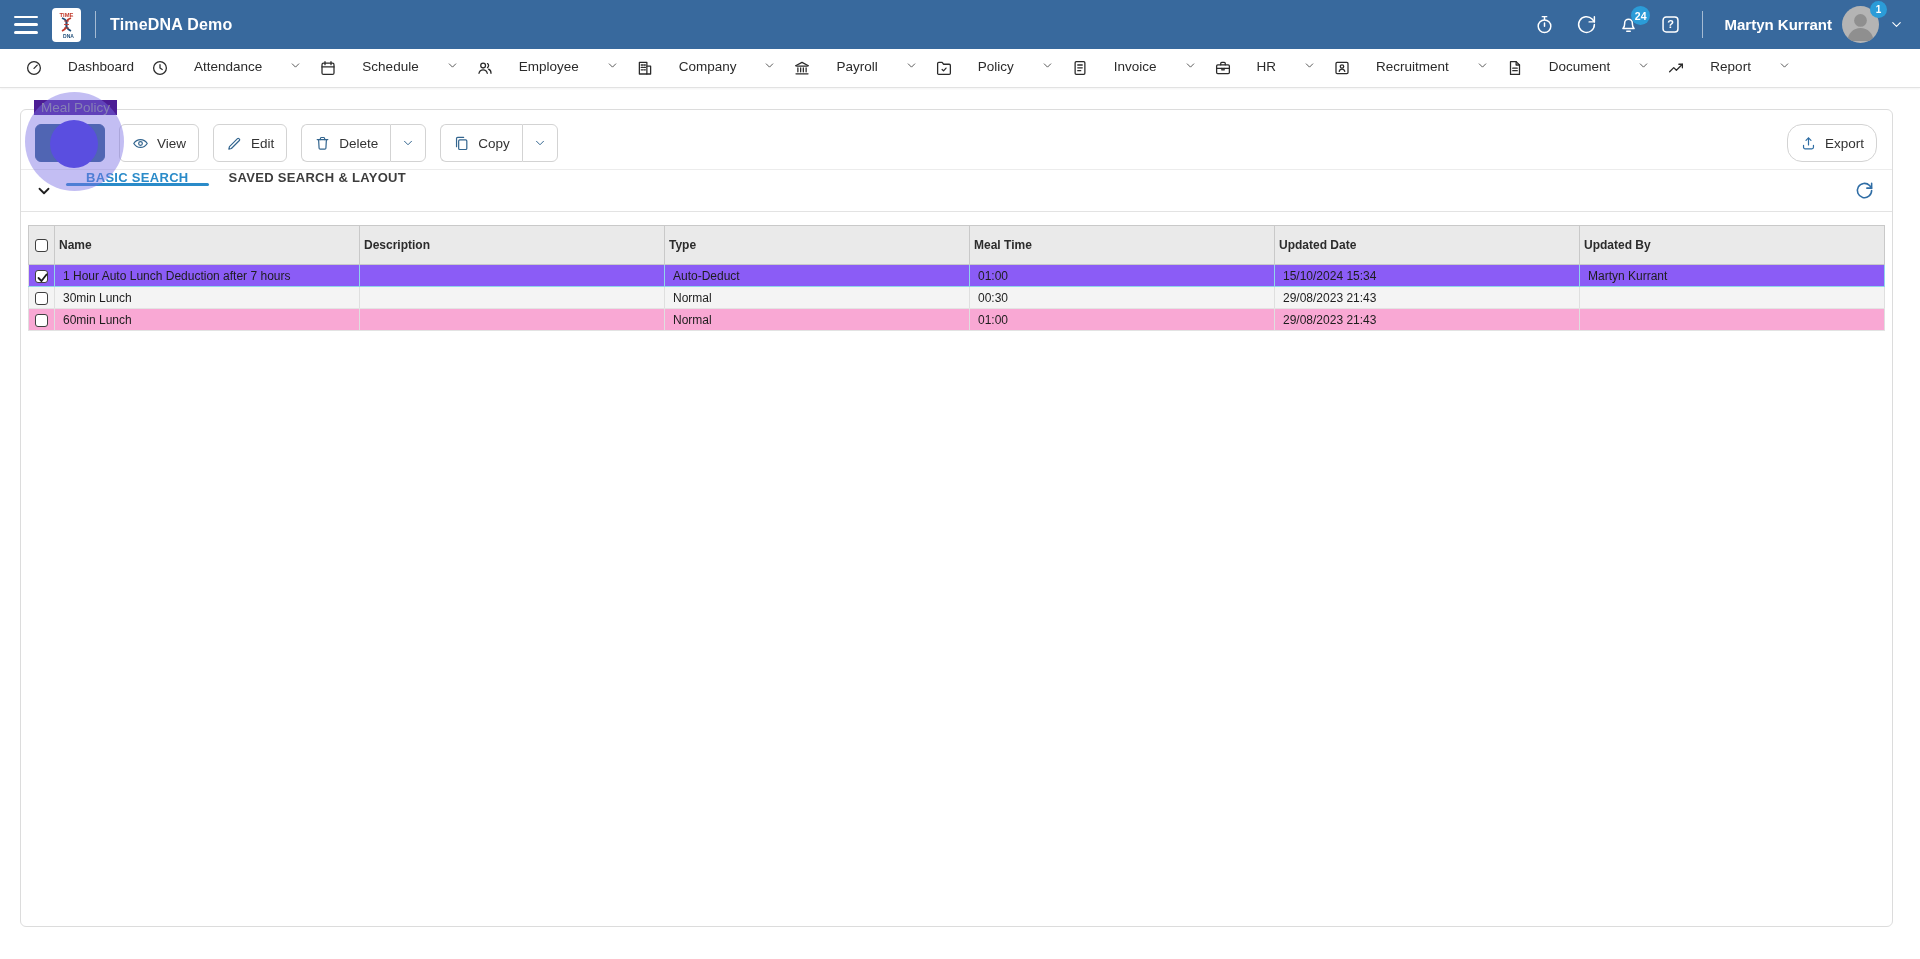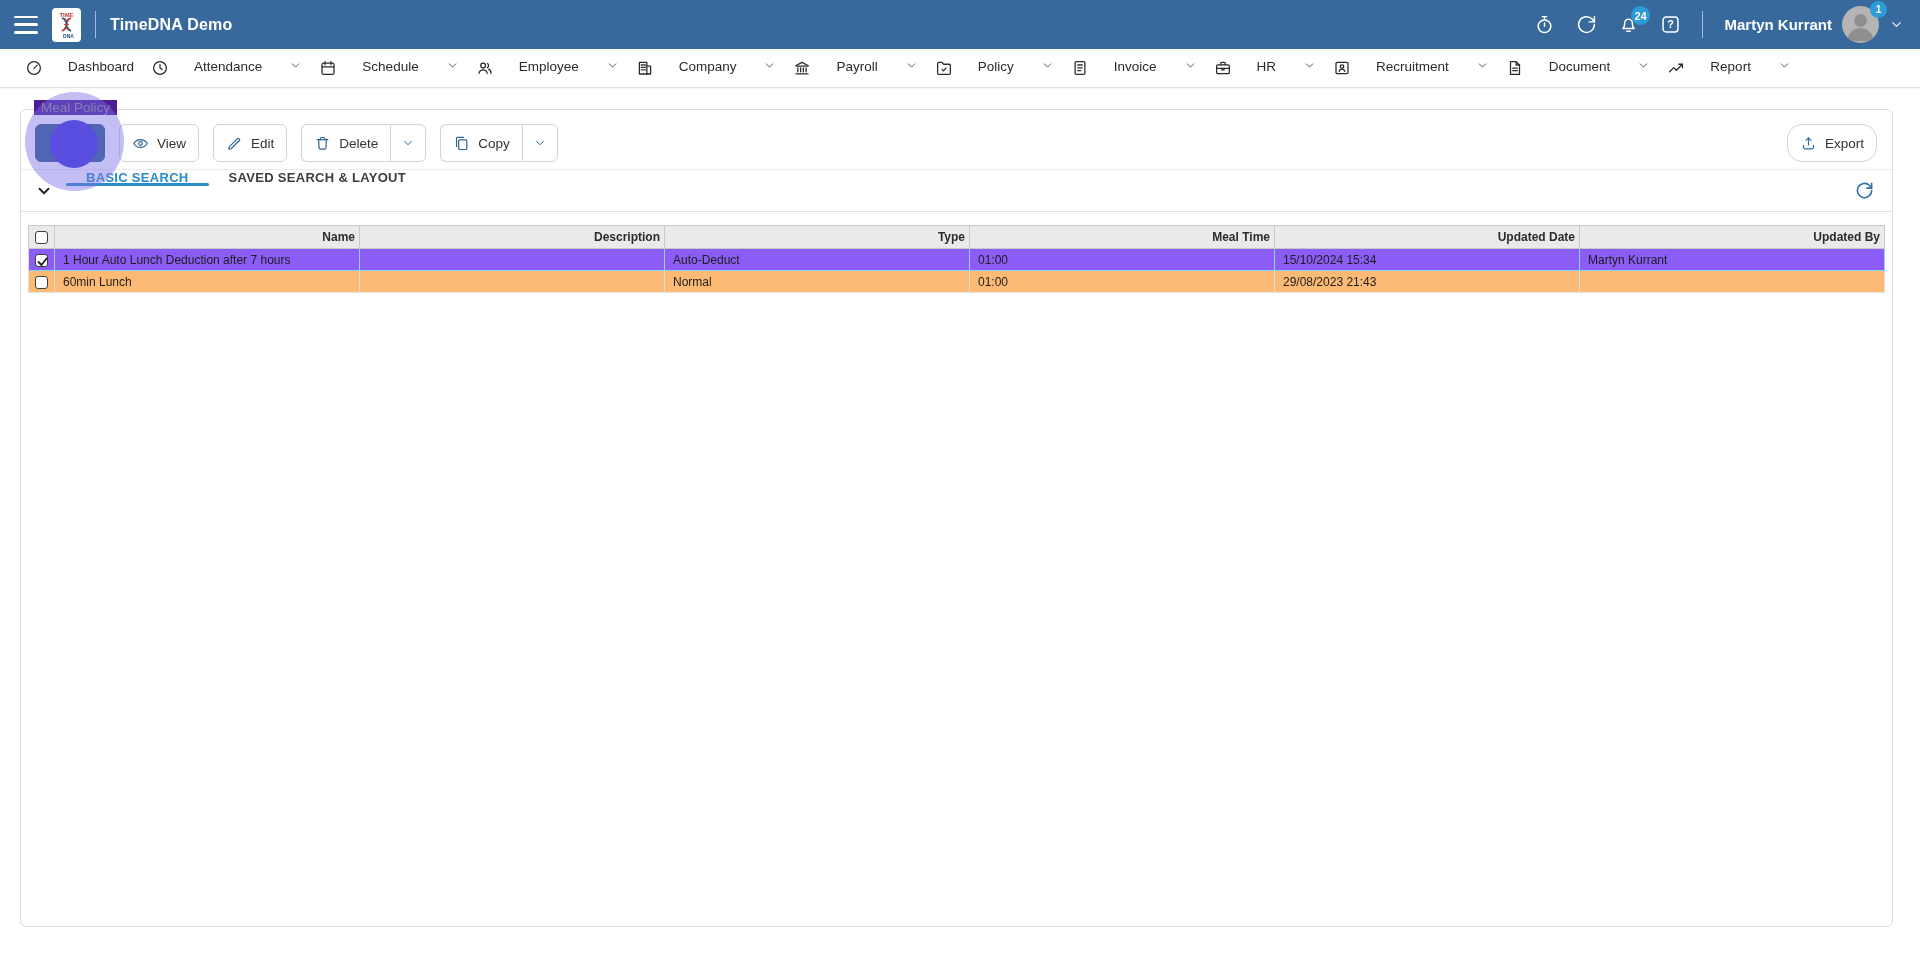--- a/index.html
+++ b/index.html
@@ -93,25 +93,25 @@
   .tab.active::after { content:""; position:absolute; left:0; right:0; bottom:-1px; height:3px; background:#2a8bc9; border-radius:2px; }
   .grid-refresh { align-self:center; margin-left:auto; width:22px; height:22px; color:#2f6da5; cursor:pointer; background:none; border:none; display:flex; align-items:center; }
   .grid-refresh svg { width:19px; height:19px; stroke-width:2; }
 
   
   .status-line { margin:22px 0 0 15px; font-size:13.5px; color:#333; }
   .table-wrap { margin:13px 7px 0 7px; }
   table { width:100%; border-collapse:collapse; table-layout:fixed; font-size:12px; }
   th {
     background:#eaeaea; border:1px solid #c9c9c9; height:22px;
-    font-weight:bold; color:#2c2c2c; text-align:right; padding:4px 4px; overflow:hidden; white-space:nowrap;
+    font-weight:bold; color:#2c2c2c; text-align:left; padding:12px 4px; overflow:hidden; white-space:nowrap;
   }
   td {
     height:22px; border-right:1px solid #dfdfdf; border-bottom:1px solid #e3e3e3; border-left:1px solid #dfdfdf;
-    padding:0 6px 0 8px; color:#1d1d1d; white-space:nowrap; overflow:hidden; background:#fdba74;
+    padding:0 6px 0 8px; color:#1d1d1d; white-space:nowrap; overflow:hidden; background:#f9a8d4;
   }
   tr.striped td { background:#f4f4f4; }
   tr.selected td { background:#8b5cf6; border-right-color:#90d6ea; border-bottom-color:#90d6ea; }
   .cb-cell { text-align:center; padding:0 !important; }
   .checkbox {
     display:inline-block; width:13px; height:13px; background:#fff;
     border:1px solid #3f3f3f; border-radius:3px; vertical-align:middle; position:relative; cursor:pointer;
   }
   .checkbox svg { position:absolute; left:0; top:0; width:13px; height:13px; stroke:#1c1c1c; stroke-width:1.8; fill:none; stroke-linecap:round; stroke-linejoin:round; }
 
@@ -444,20 +444,29 @@
                   </svg>
               </span>
             </td>
             <td>1 Hour Auto Lunch Deduction after 7 hours</td>
             <td></td>
             <td>Auto-Deduct</td>
             <td>01:00</td>
             <td>15/10/2024 15:34</td>
             <td>Martyn Kurrant</td>
           </tr>
+          <tr class="striped">
+            <td class="cb-cell"><span class="checkbox"></span></td>
+            <td>30min Lunch</td>
+            <td></td>
+            <td>Normal</td>
+            <td>00:30</td>
+            <td>29/08/2023 21:43</td>
+            <td></td>
+          </tr>
           <tr>
             <td class="cb-cell"><span class="checkbox"></span></td>
             <td>60min Lunch</td>
             <td></td>
             <td>Normal</td>
             <td>01:00</td>
             <td>29/08/2023 21:43</td>
             <td></td>
           </tr>
         </tbody>

